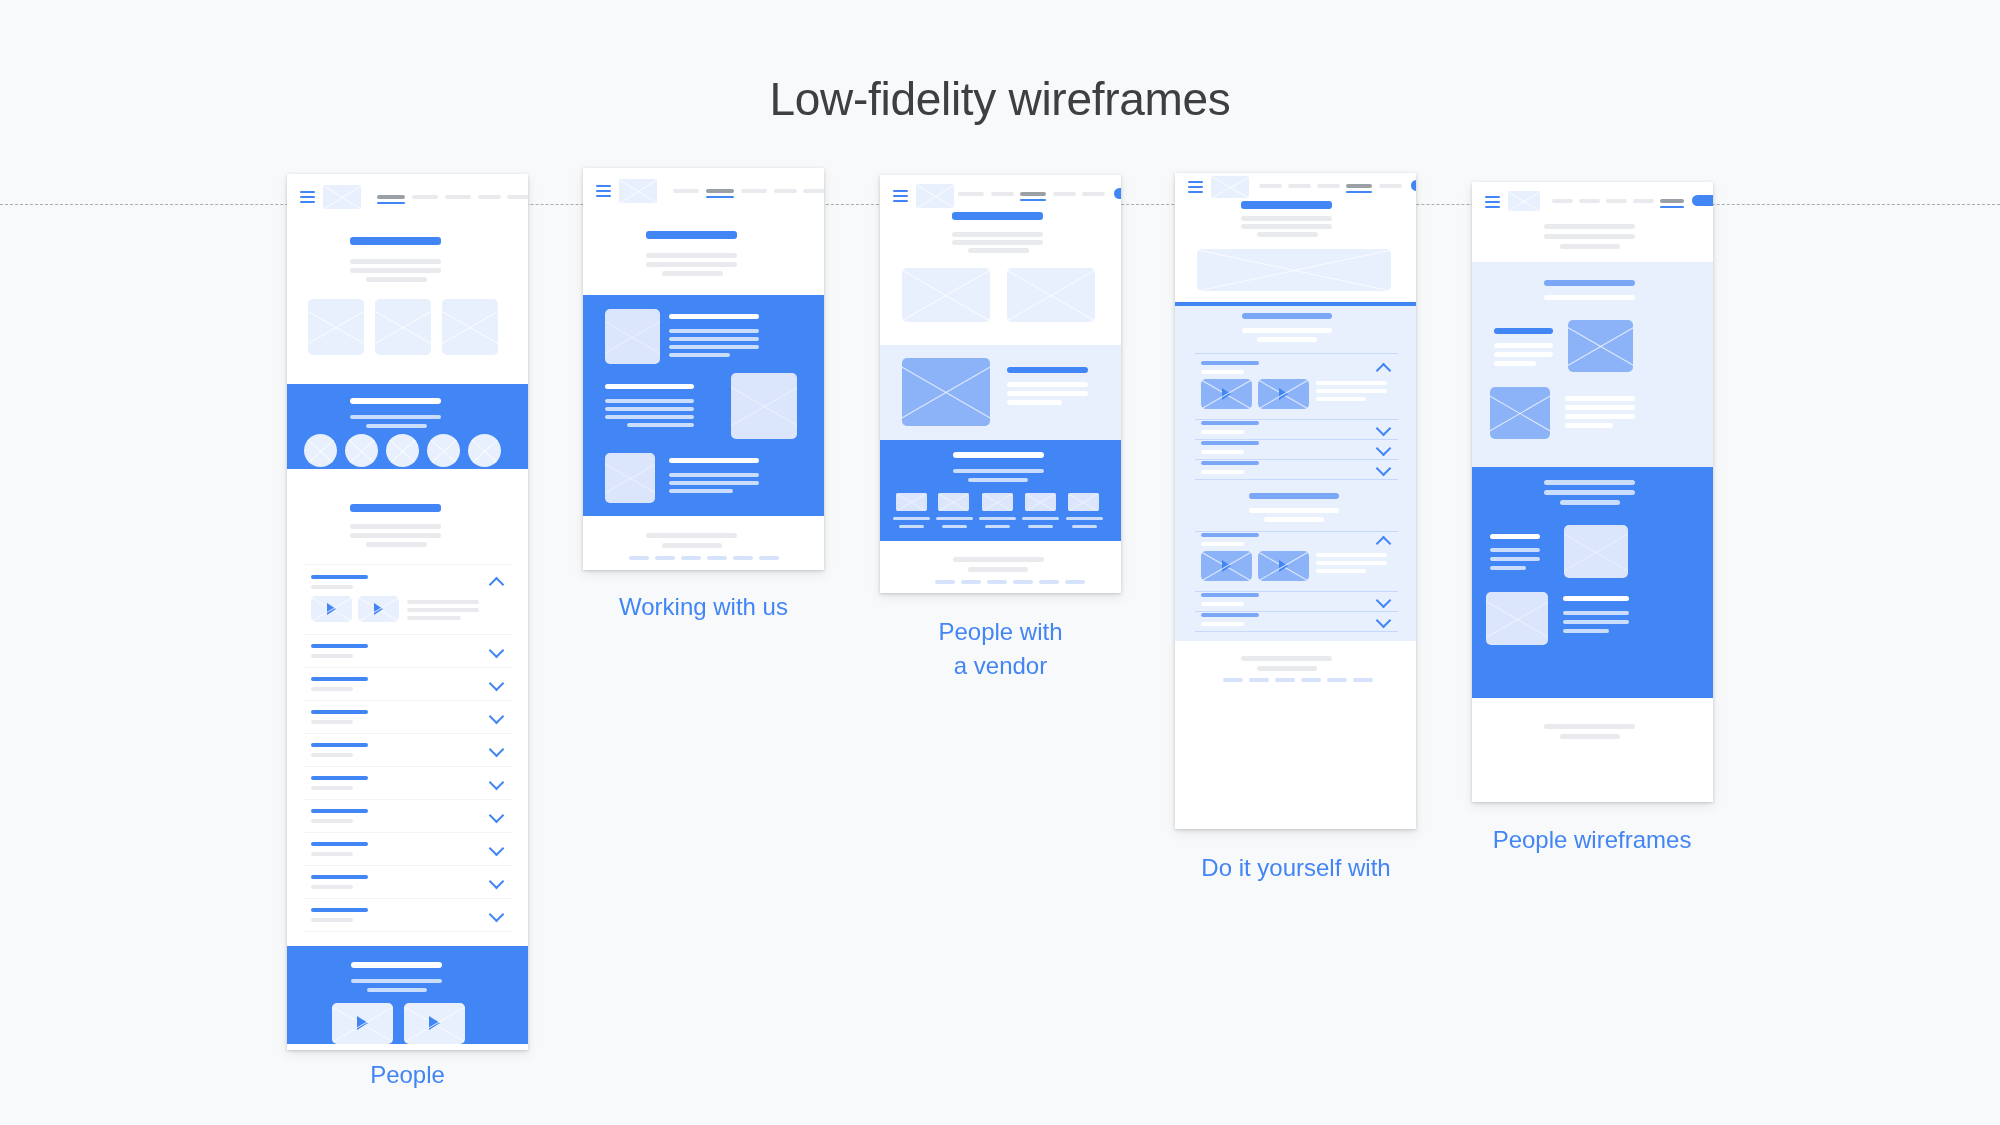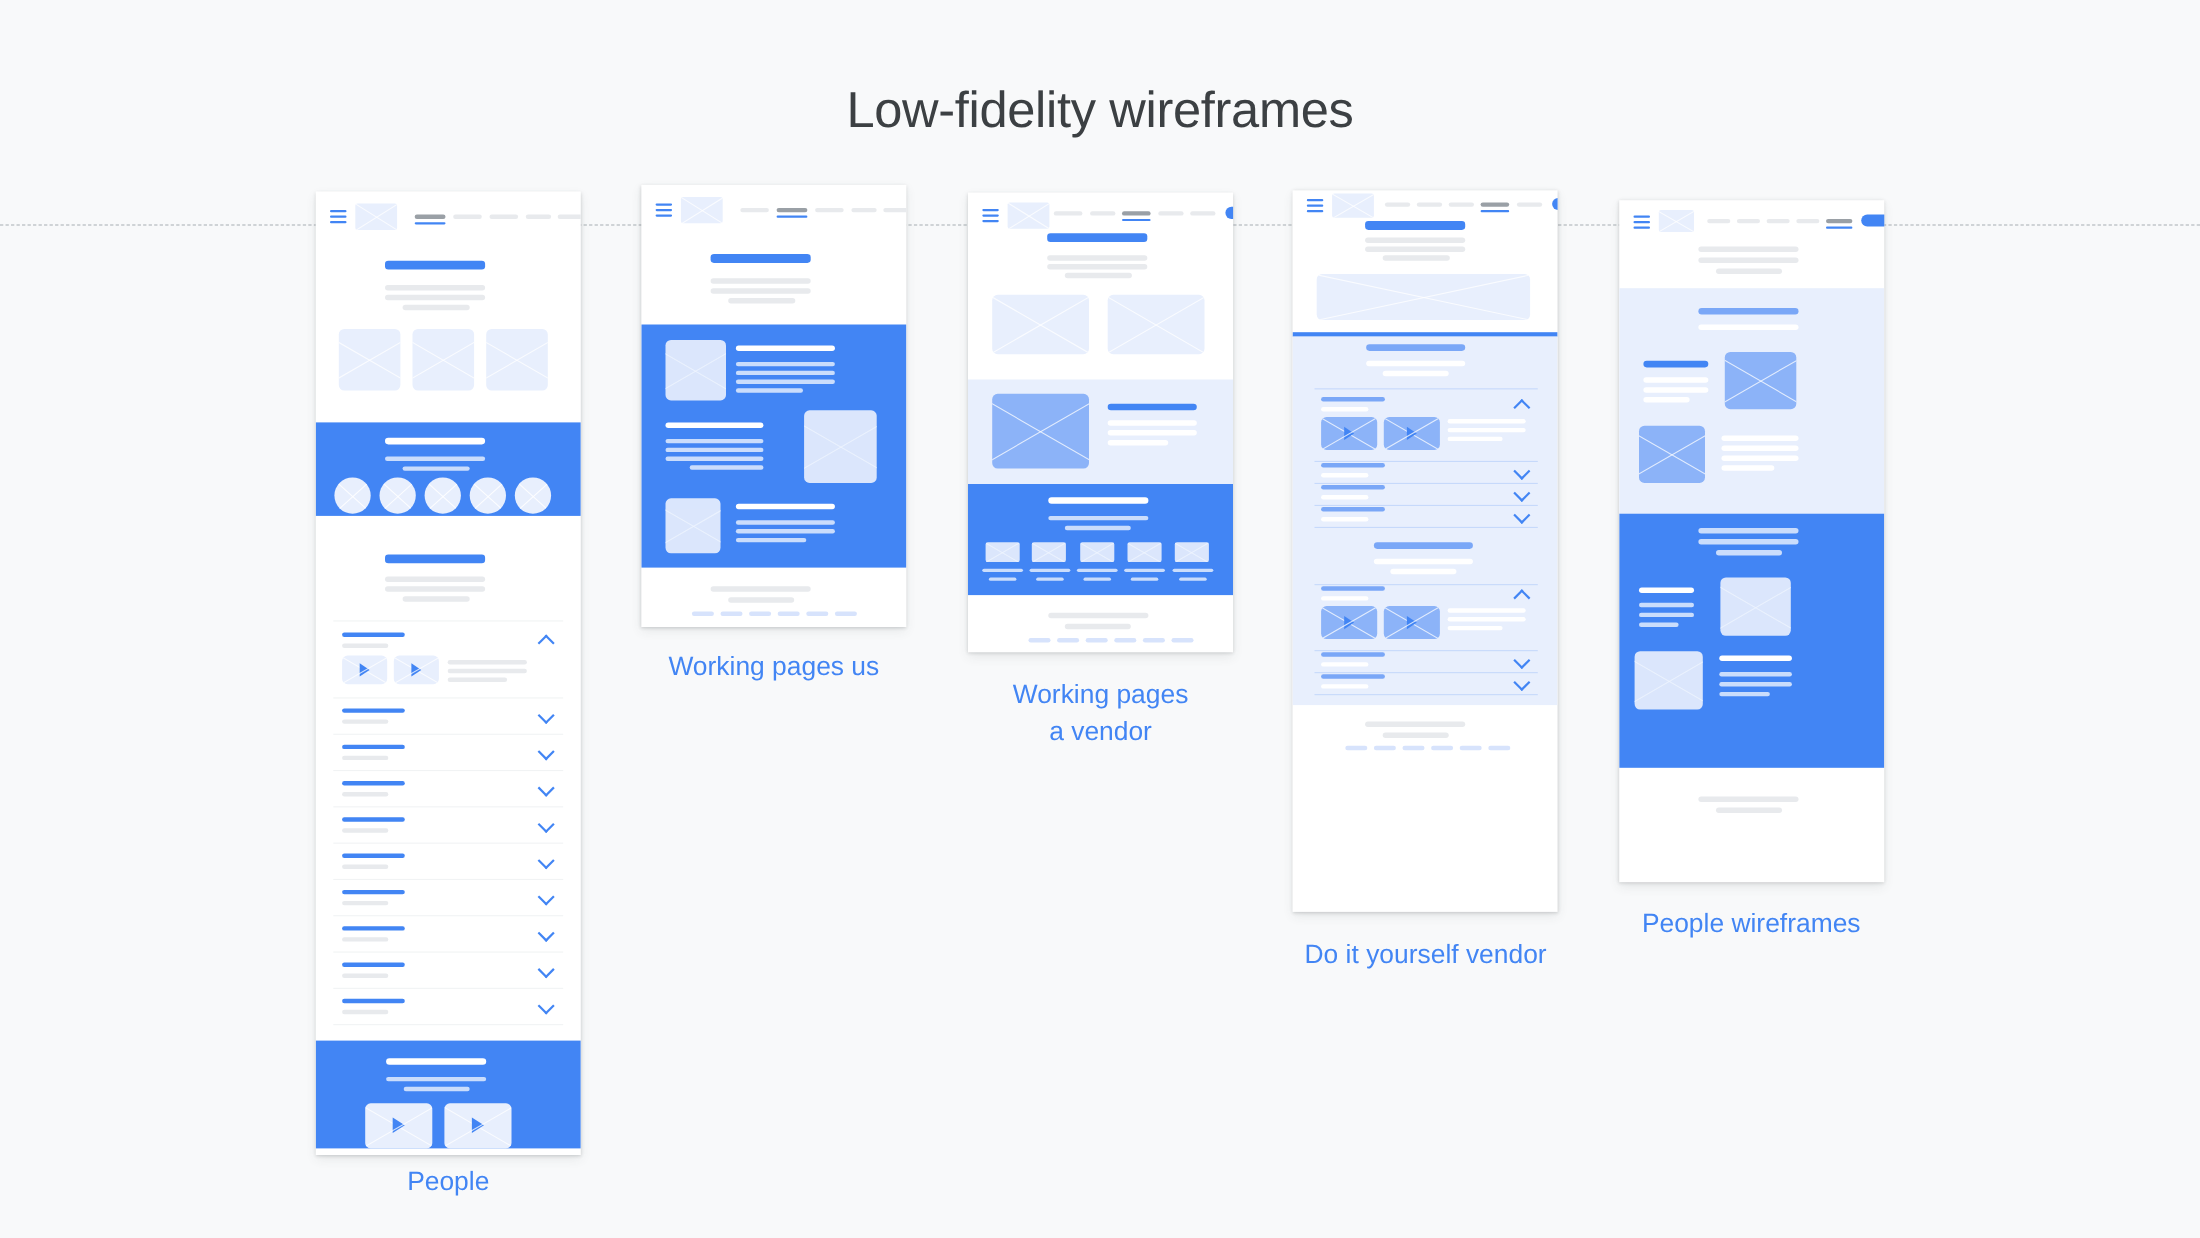--- a/index.html
+++ b/index.html
@@ -260,21 +260,21 @@
 
   <div class="bar grey" style="left:63px;top:365px;width:91px;height:5px;"></div>
   <div class="bar grey" style="left:79px;top:375px;width:60px;height:5px;"></div>
   <div class="bar" style="left:46px;top:388px;width:20px;height:4px;background:#d7e3fc;"></div>
   <div class="bar" style="left:72px;top:388px;width:20px;height:4px;background:#d7e3fc;"></div>
   <div class="bar" style="left:98px;top:388px;width:20px;height:4px;background:#d7e3fc;"></div>
   <div class="bar" style="left:124px;top:388px;width:20px;height:4px;background:#d7e3fc;"></div>
   <div class="bar" style="left:150px;top:388px;width:20px;height:4px;background:#d7e3fc;"></div>
   <div class="bar" style="left:176px;top:388px;width:20px;height:4px;background:#d7e3fc;"></div>
 </div>
-<div class="caption" style="left:583px;top:590px;width:241px;">Working pages us</div>
+<div class="caption" style="left:583px;top:590px;width:241px;">Working with us</div>
 
 <div class="frame" style="left:880px;top:175px;width:241px;height:418px;">
   <div class="hamb" style="left:13px;top:15px;width:15px;">
       <i></i>
       <i></i>
       <i></i>
     </div>
   <div class="ph" style="left:36px;top:9px;width:38px;height:24px;border-radius:2px;--a1:32deg;--a2:-32deg;"></div>
   <div class="navlink" style="left:78px;top:17px;width:26px;"></div>
   <div class="navlink" style="left:111px;top:17px;width:23px;"></div>
@@ -323,21 +323,21 @@
   <div class="bar grey" style="left:73px;top:382px;width:91px;height:5px;"></div>
   <div class="bar grey" style="left:88px;top:392px;width:60px;height:5px;"></div>
   <div class="bar" style="left:55px;top:405px;width:20px;height:4px;background:#d7e3fc;"></div>
   <div class="bar" style="left:81px;top:405px;width:20px;height:4px;background:#d7e3fc;"></div>
   <div class="bar" style="left:107px;top:405px;width:20px;height:4px;background:#d7e3fc;"></div>
   <div class="bar" style="left:133px;top:405px;width:20px;height:4px;background:#d7e3fc;"></div>
   <div class="bar" style="left:159px;top:405px;width:20px;height:4px;background:#d7e3fc;"></div>
   <div class="bar" style="left:185px;top:405px;width:20px;height:4px;background:#d7e3fc;"></div>
 </div>
 <div class="caption" style="left:880px;top:615px;width:241px;">
-  <div>Working pages</div>
+  <div>People with</div>
   <div>a vendor</div>
 </div>
 
 <div class="frame" style="left:1175px;top:173px;width:241px;height:656px;">
   <div class="hamb" style="left:13px;top:8px;width:15px;">
       <i></i>
       <i></i>
       <i></i>
     </div>
   <div class="ph" style="left:36px;top:3px;width:38px;height:22px;border-radius:2px;--a1:30deg;--a2:-30deg;"></div>
@@ -433,21 +433,21 @@
 
   <div class="bar grey" style="left:66px;top:483px;width:91px;height:5px;"></div>
   <div class="bar grey" style="left:82px;top:493px;width:60px;height:5px;"></div>
   <div class="bar" style="left:48px;top:505px;width:20px;height:4px;background:#d7e3fc;"></div>
   <div class="bar" style="left:74px;top:505px;width:20px;height:4px;background:#d7e3fc;"></div>
   <div class="bar" style="left:100px;top:505px;width:20px;height:4px;background:#d7e3fc;"></div>
   <div class="bar" style="left:126px;top:505px;width:20px;height:4px;background:#d7e3fc;"></div>
   <div class="bar" style="left:152px;top:505px;width:20px;height:4px;background:#d7e3fc;"></div>
   <div class="bar" style="left:178px;top:505px;width:20px;height:4px;background:#d7e3fc;"></div>
 </div>
-<div class="caption" style="left:1136px;top:851px;width:320px;">Do it yourself vendor</div>
+<div class="caption" style="left:1136px;top:851px;width:320px;">Do it yourself with</div>
 
 <div class="frame" style="left:1472px;top:182px;width:241px;height:620px;">
   <div class="hamb" style="left:13px;top:14px;width:15px;">
       <i></i>
       <i></i>
       <i></i>
     </div>
   <div class="ph" style="left:36px;top:9px;width:32px;height:20px;border-radius:2px;--a1:30deg;--a2:-30deg;"></div>
   <div class="navlink" style="left:80px;top:17px;width:21px;"></div>
   <div class="navlink" style="left:107px;top:17px;width:21px;"></div>

